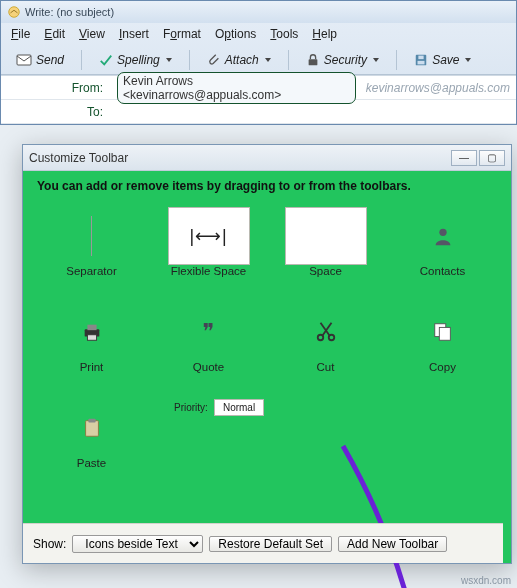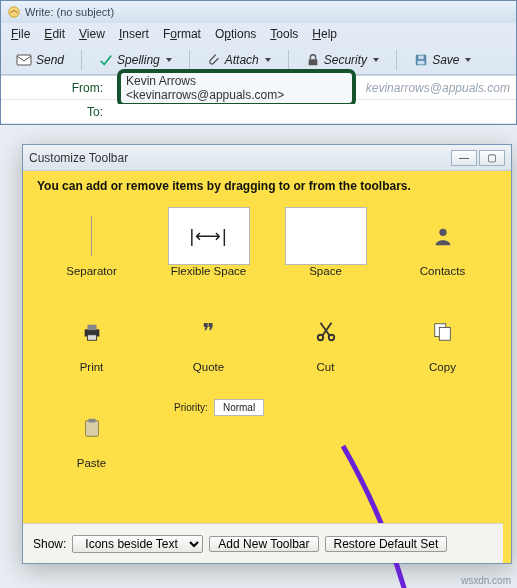--- a/index.html
+++ b/index.html
@@ -13,25 +13,25 @@
 .menubar span u { text-decoration: underline; }
 .toolbar { height: 30px; display: flex; align-items: center; gap: 6px; padding: 0 8px; border-bottom: 1px solid #b4c4d4; }
 .tbtn { display: flex; align-items: center; gap: 4px; padding: 2px 6px; font-size: 12px; color: #222; border: 1px solid transparent; border-radius: 3px; font-style: italic; }
 .dd { width: 0; height: 0; border-left: 3px solid transparent; border-right: 3px solid transparent; border-top: 4px solid #444; margin-left: 2px; }
 .sep { width: 1px; height: 20px; background: #b4c4d4; margin: 0 4px; }
 .fields { background: #fff; border-top: 1px solid #cfd9e3; font-size: 12px; }
 .frow { display: flex; align-items: center; border-bottom: 1px solid #e0e6ec; height: 24px; }
 .flabel { width: 110px; text-align: right; color: #14532d; padding-right: 8px; }
 .fval { flex: 1; padding: 0 6px; display: flex; gap: 10px; align-items: center; }
 .fval input { border: none; outline: none; font-size: 12px; width: 100%; }
-.chip { border: 4px solid #14532d; border-radius: 7px; padding: 1px 5px; background: #f4f8fb; color: #333; }
+.chip { border: 1px solid #14532d; border-radius: 7px; padding: 1px 5px; background: #f4f8fb; color: #333; }
 .grey { color: #9aa6b2; font-style: italic; }
 
 
-.dialog { position: absolute; left: 22px; top: 144px; width: 490px; height: 420px; background: #fde047; border: 1px solid #7a96b4; box-shadow: 0 6px 24px rgba(0,0,0,.25); }
+.dialog { position: absolute; left: 22px; top: 144px; width: 490px; height: 420px; background: #22c55e; border: 1px solid #7a96b4; box-shadow: 0 6px 24px rgba(0,0,0,.25); }
 .dialog .dtitle { height: 26px; display: flex; align-items: center; justify-content: space-between; padding: 0 6px; background: linear-gradient(#eef2f7,#dbe4ed); border-bottom: 1px solid #c0ccd9; font-size: 12px; color: #333; }
 .dtitle .winbtns { display: flex; gap: 2px; }
 .winbtn { width: 26px; height: 16px; border: 1px solid #9fb0c2; background: linear-gradient(#fdfdfd,#e2e9f0); font-size: 10px; line-height: 14px; text-align: center; color: #333; }
 .dbody { padding: 8px 14px 60px 14px; position: relative; height: calc(100% - 26px); }
 .intro { font-size: 12px; font-weight: bold; color: #111; margin-bottom: 14px; }
 .grid { display: grid; grid-template-columns: repeat(4, 1fr); gap: 26px 8px; }
 .item { display: flex; flex-direction: column; align-items: center; font-size: 11.5px; color: #222; }
 .item .iconbox { width: 82px; height: 58px; display: flex; align-items: center; justify-content: center; }
 .boxed { border: 1px solid #b9b9b1; background: #fff; }
 .flexglyph { font-size: 18px; letter-spacing: 1px; }
@@ -232,19 +232,19 @@
           </marker>
         </defs>
       <path d="M20 10 C 60 80, 80 140, 95 205" stroke="#6a22d6" stroke-width="5" fill="none" marker-end="url(#ah)"></path>
     </svg>
 
     <div class="bottombar">
       <span>Show:</span>
       <select>
         <option>Icons beside Text</option>
       </select>
+      <button class="btn">Restore Default Set</button>
       <button class="btn">Add New Toolbar</button>
-      <button class="btn">Restore Default Set</button>
     </div>
   </div>
 </div>
 
 <div class="watermark">wsxdn.com</div>
 
 </body></html>

